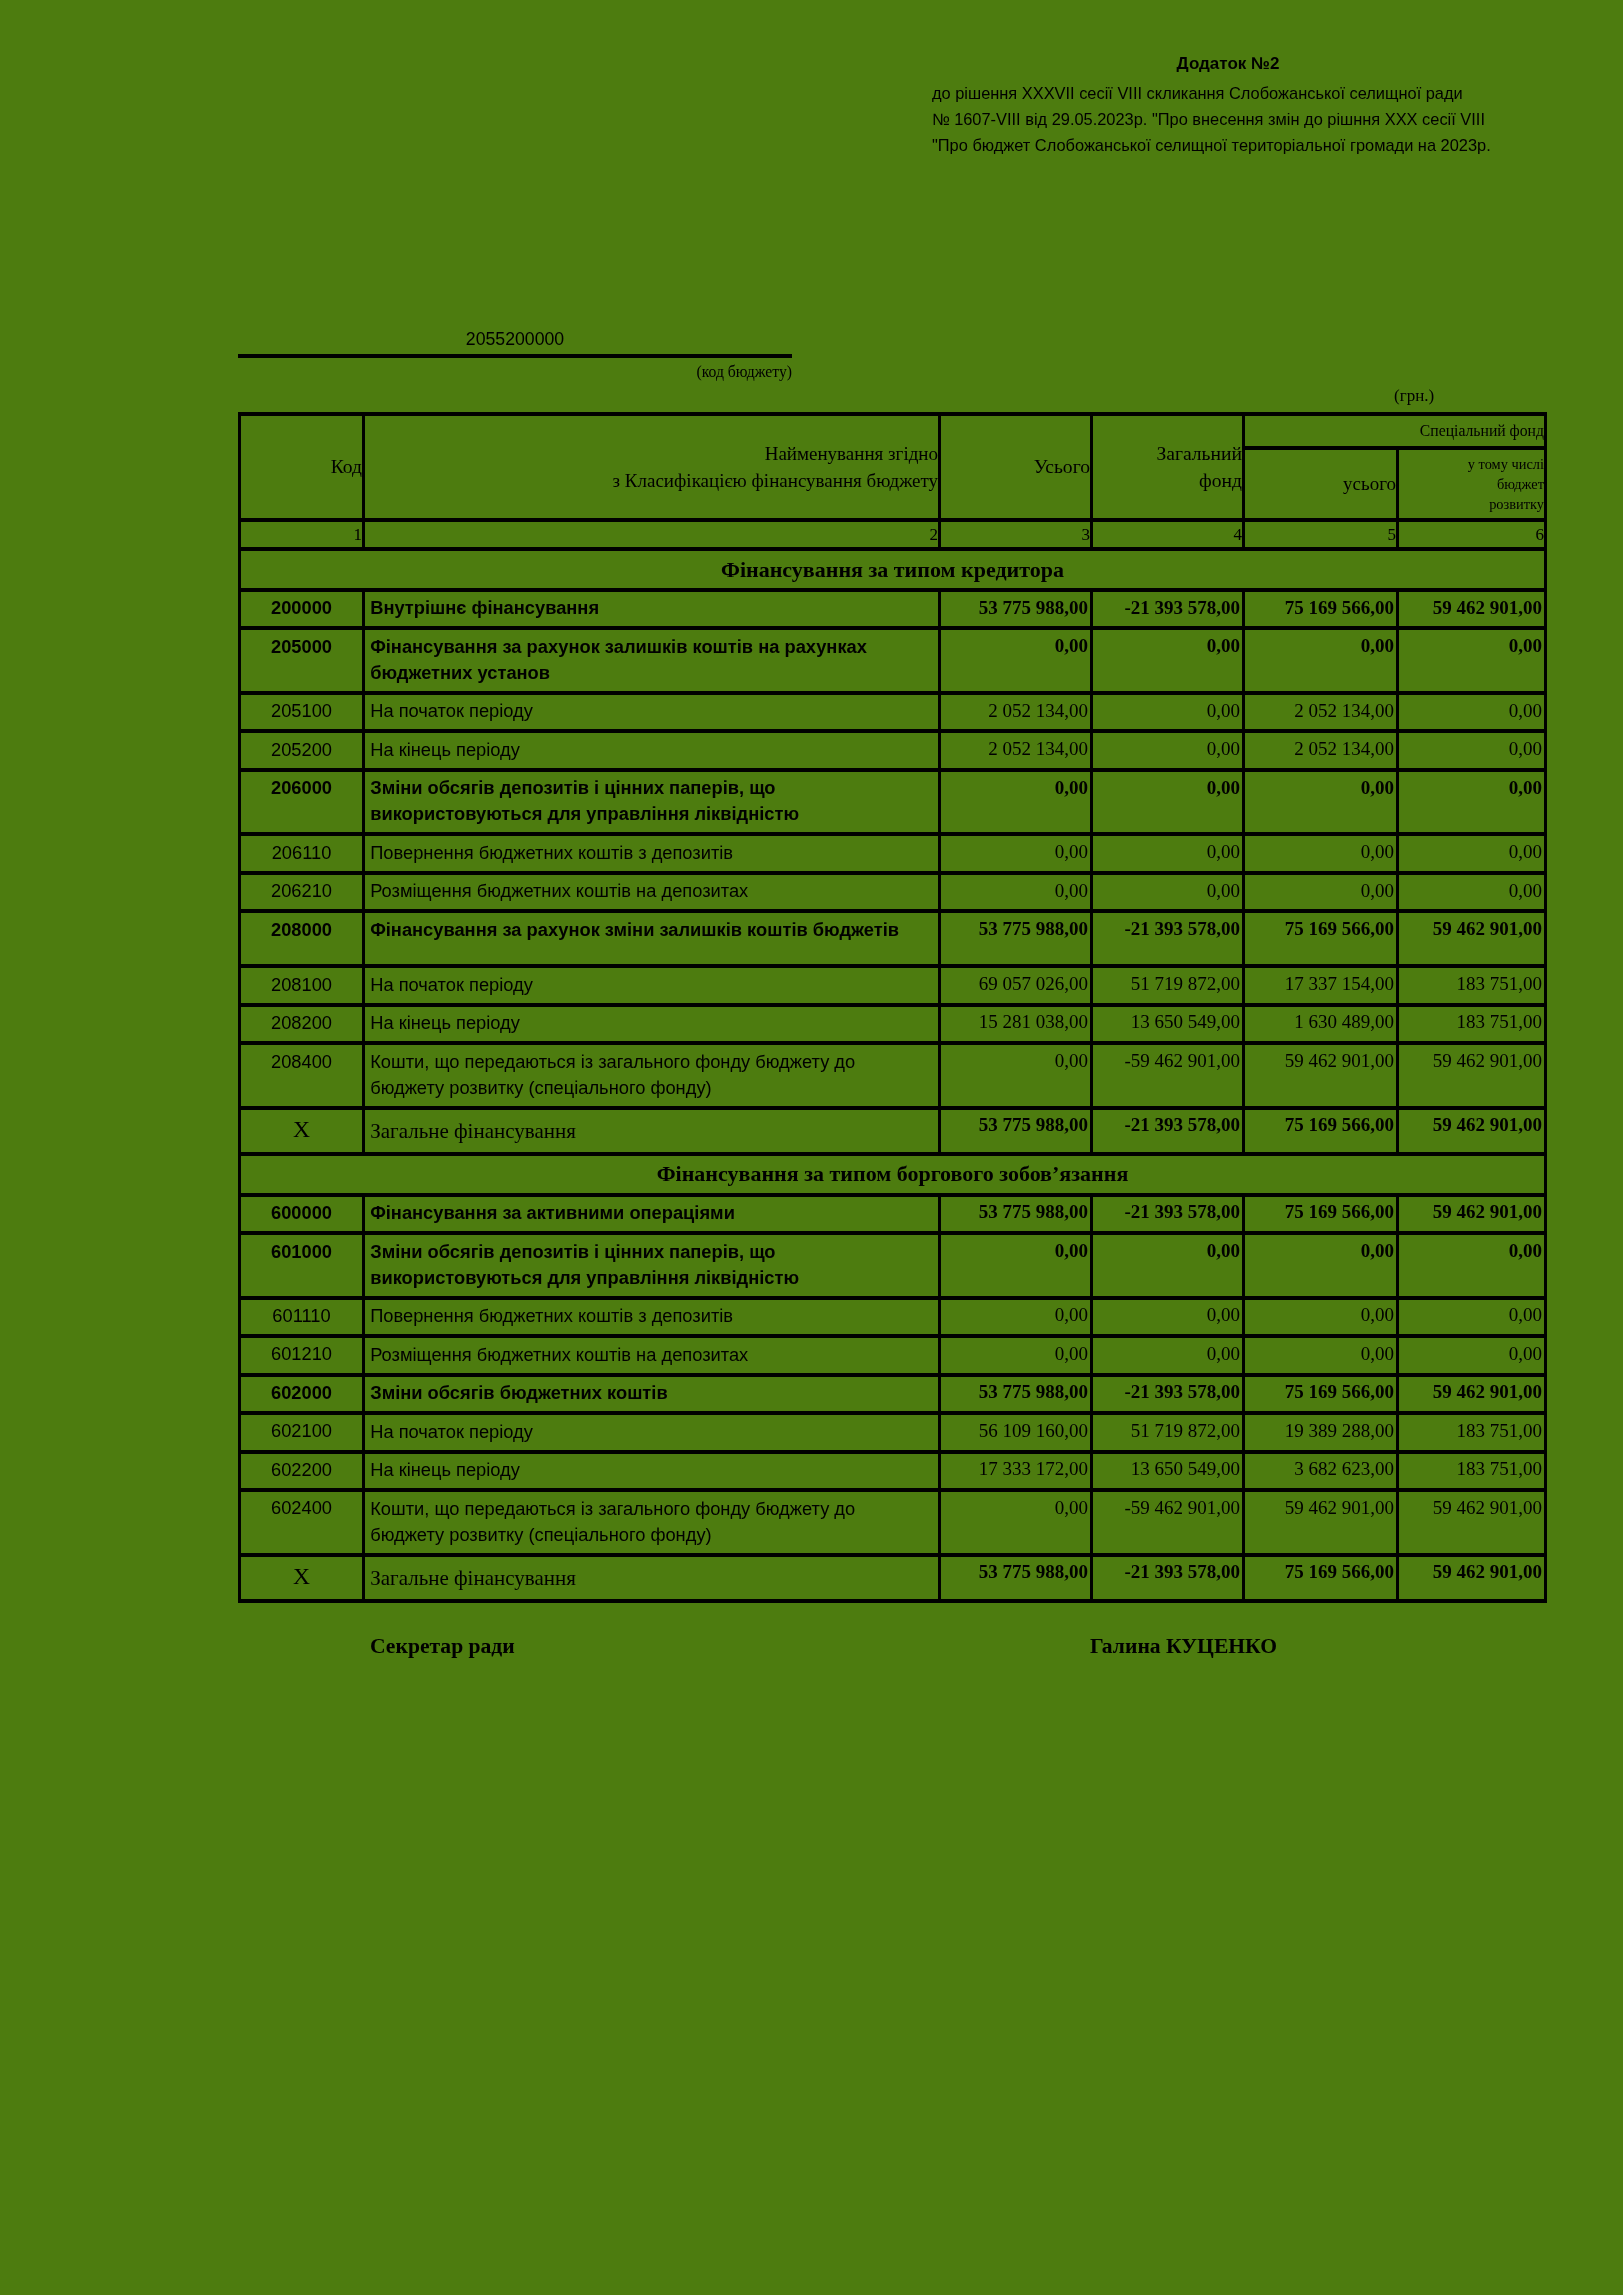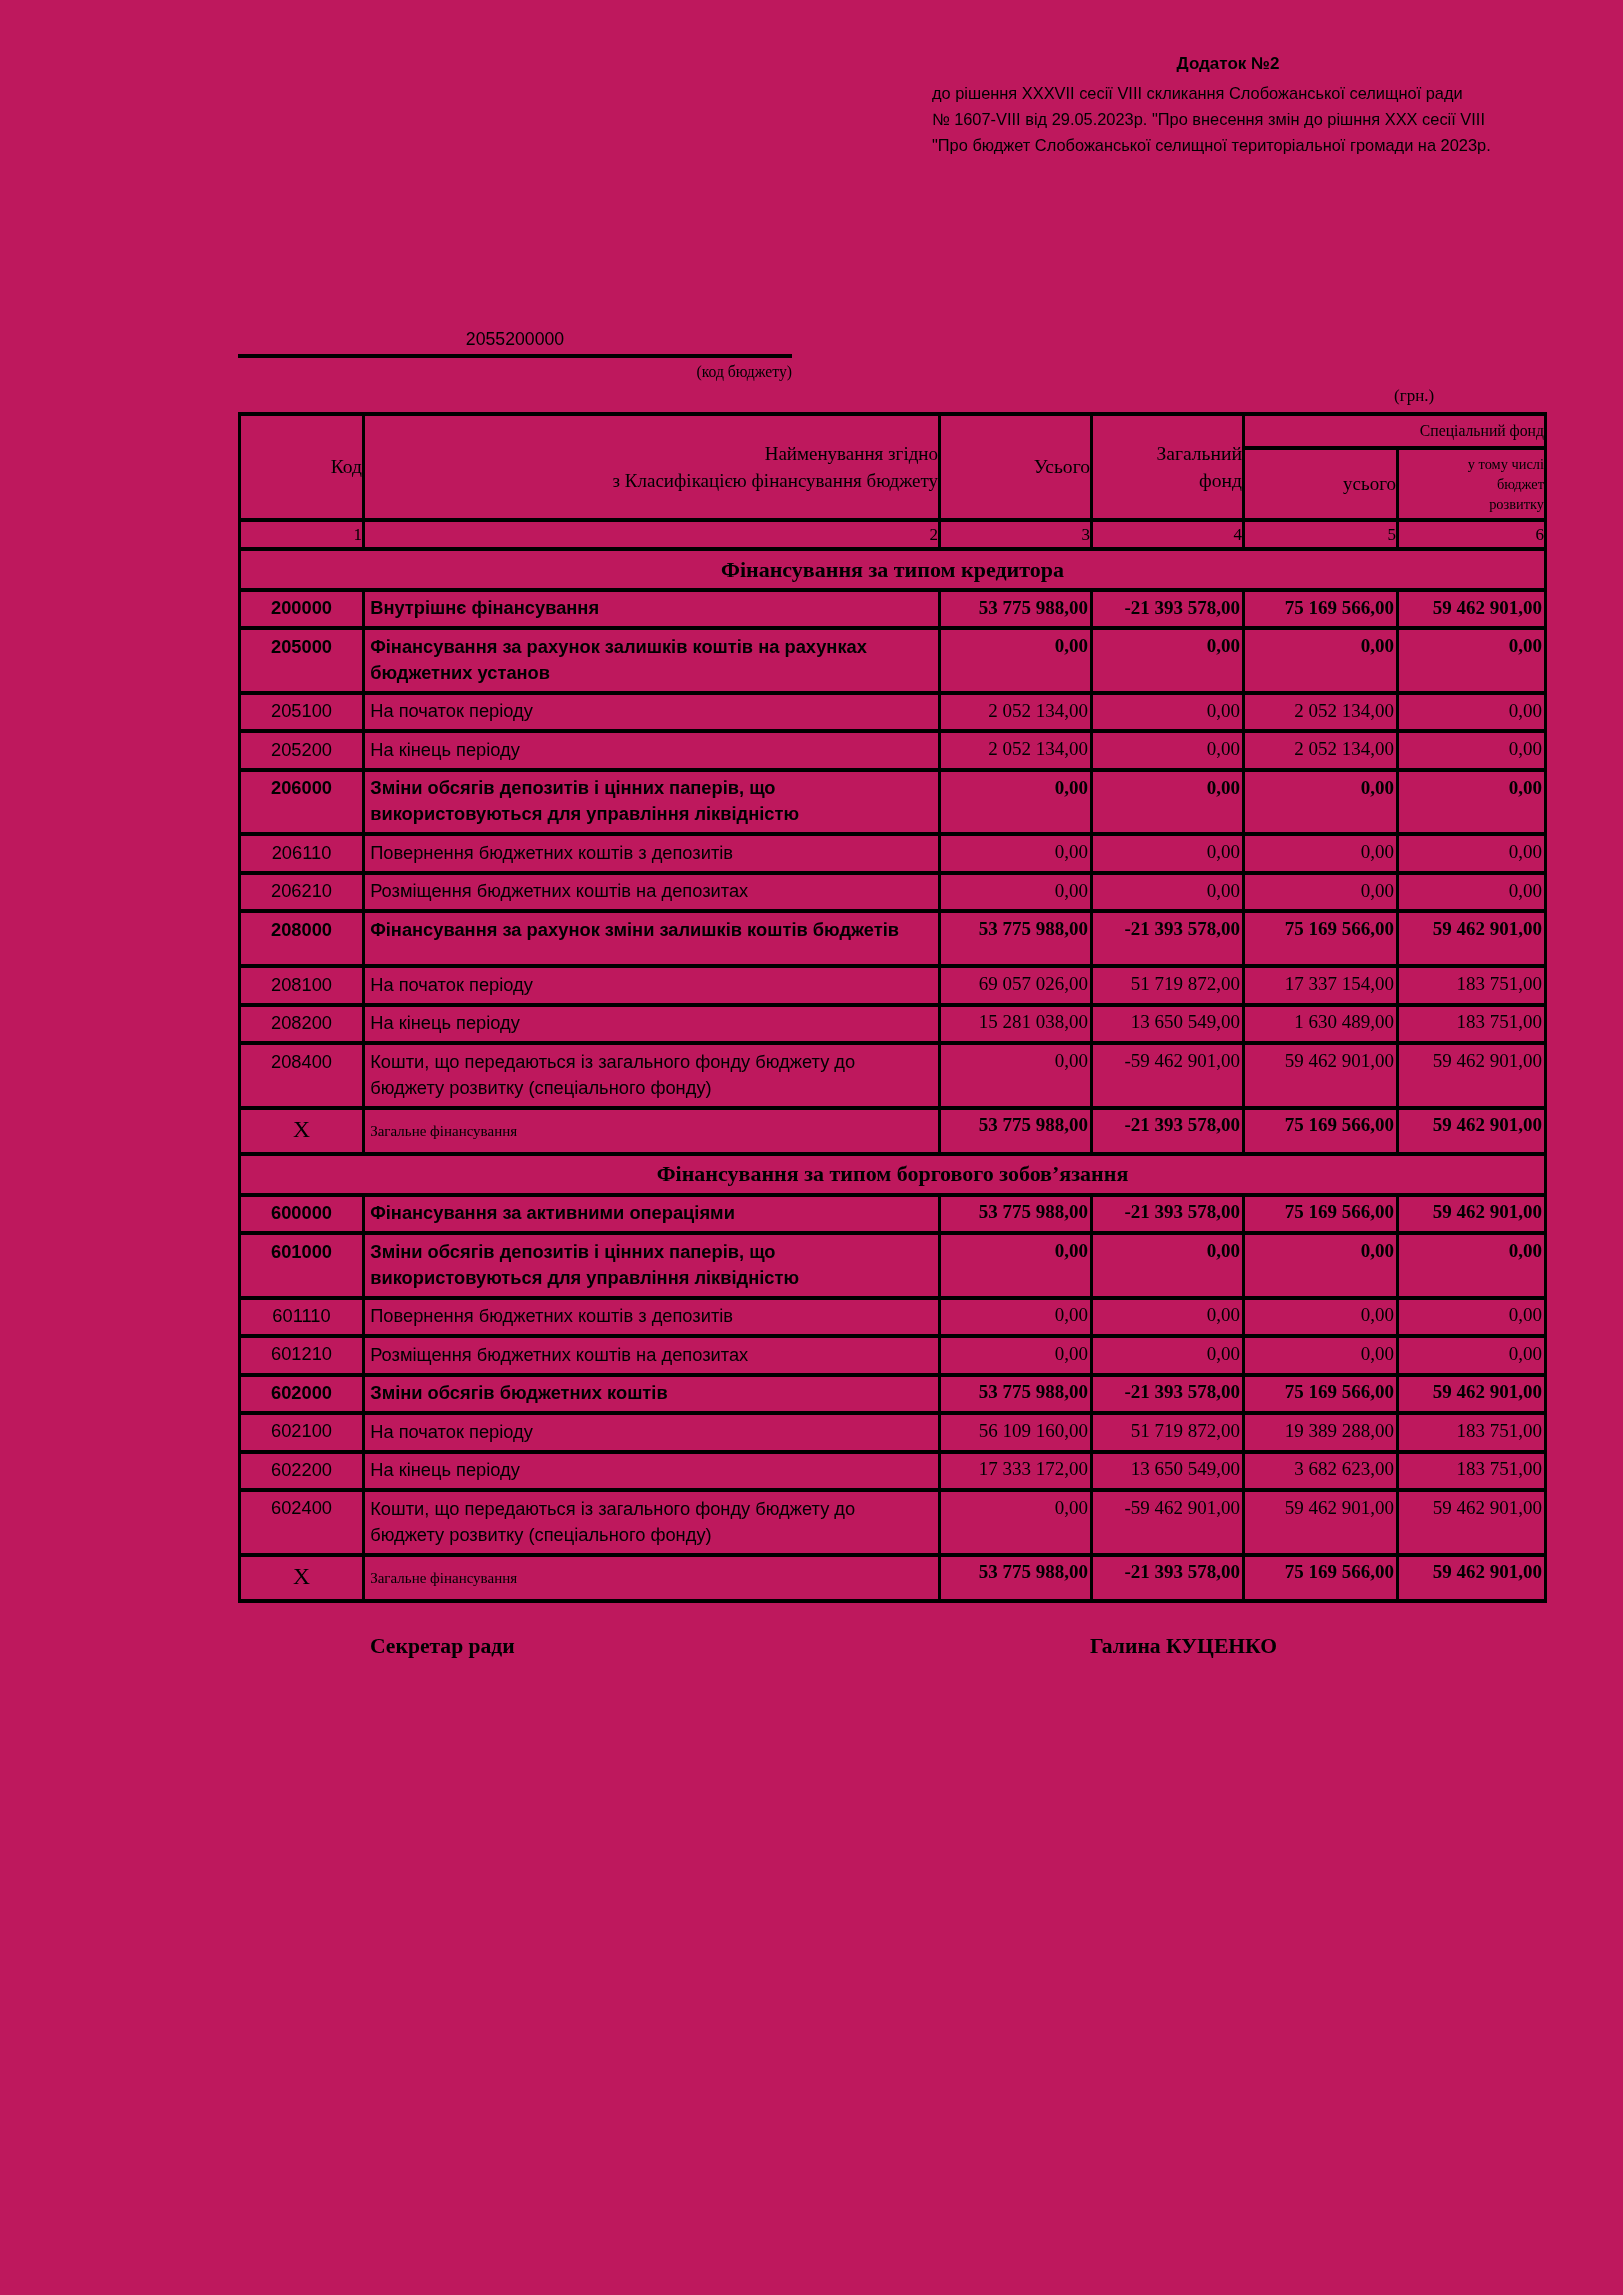--- a/index.html
+++ b/index.html
@@ -1,21 +1,21 @@
 <!DOCTYPE html>
 <html lang="uk" style="font-size:10.5px"><head>
 <meta charset="utf-8">
 <style>
   * { box-sizing: border-box; margin: 0; padding: 0; }
   html, body { background: #ffffff; }
   .page {
     position: relative;
     width: 1623px;
     height: 2295px;
-    background: #be185d;
+    background: #4d7c0f;
     color: #000000;
     overflow: hidden;
   }
 
   
   .appendix {
     position: absolute;
     left: 932px;
     top: 51px;
     width: 592px;
@@ -149,21 +149,21 @@
   .fin-table tr.row-total > td { height: 46px; }
 
   .row-bold .cell-code, .row-bold .cell-name, .row-bold .cell-num { font-weight: bold; }
   .row-total .cell-code {
     font-family: "Liberation Serif", serif;
     font-size: 23.6px;
     padding-top: 6.5px;
   }
   .row-total .cell-name {
     font-family: "Liberation Serif", serif;
-    font-size: 15px;
+    font-size: 21px;
     padding-top: 7.9px;
   }
   .row-total .cell-num { font-weight: bold; }
 
   
   .sig-title {
     position: absolute;
     left: 370px;
     top: 1634px;
     font-family: "Liberation Serif", serif;

